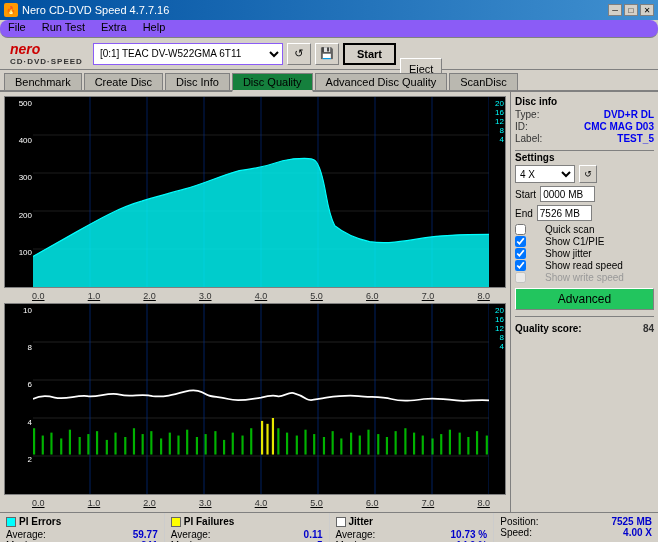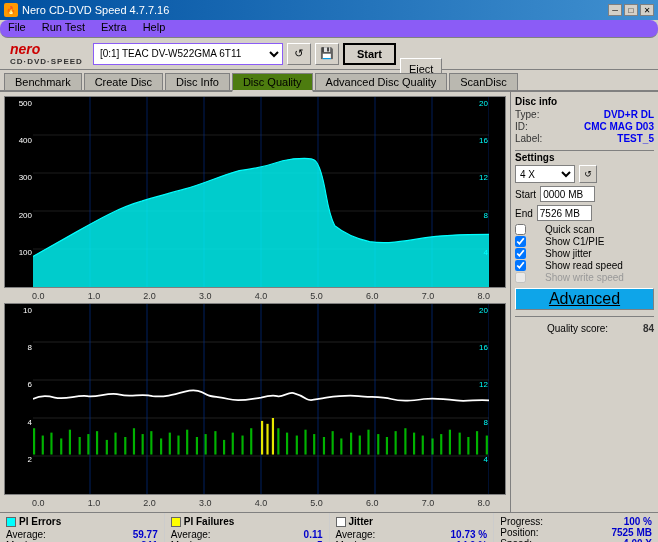--- a/index.html
+++ b/index.html
@@ -18,27 +18,27 @@
     .menu-item { font-size: 11px; padding: 1px 4px; cursor: pointer; }
 
     
     .toolbar { background: #d4d0c8; height: 32px; display: flex; align-items: center; padding: 2px 4px; gap: 4px; border-bottom: 1px solid #808080; }
     .drive-select { height: 22px; width: 190px; font-size: 10px; background: white; border: 1px solid #8b5cf6; padding: 1px 2px; }
     .toolbar-icon-btn { width: 24px; height: 22px; background: #d4d0c8; border: 1px solid #808080; font-size: 11px; display: flex; align-items: center; justify-content: center; cursor: pointer; border-top-color: #ffffff; border-left-color: #ffffff; }
 
     
     .tabs { background: #d4d0c8; display: flex; padding: 3px 4px 0; gap: 2px; border-bottom: 2px solid #808080; }
     .tab { padding: 2px 10px; font-size: 11px; background: #bab8b0; border: 1px solid #808080; border-bottom: none; cursor: pointer; }
-    .tab.active { background: #4d7c0f; border-bottom: 2px solid #d4d0c8; margin-bottom: -2px; z-index: 1; }
+    .tab.active { background: #15803d; border-bottom: 2px solid #d4d0c8; margin-bottom: -2px; z-index: 1; }
 
     
     .main { display: flex; height: 420px; }
 
     
-    .chart-area { flex: 1; background: #d4d0c8; padding: 4px; display: flex; flex-direction: column; gap: 2px; }
+    .chart-area { flex: 1; background: #d4d0c8; padding: 4px; display: flex; flex-direction: column; gap: 2px; text-decoration: underline; }
     .chart-container { position: relative; background: black; border: 1px solid #808080; flex: 1; }
 
     
     .x-axis { display: flex; justify-content: space-between; padding: 0 2px; font-size: 9px; color: #333; margin-top: 1px; }
 
     
     .right-panel { width: 148px; background: #d4d0c8; border-left: 1px solid #808080; padding: 4px; font-size: 10px; }
     .disc-info-section { margin-bottom: 6px; }
     .section-title { font-weight: bold; font-size: 10px; margin-bottom: 2px; }
     .info-row { display: flex; justify-content: space-between; margin-bottom: 1px; }
@@ -46,37 +46,37 @@
     .info-value { color: #0000cc; font-weight: bold; }
     .info-value.blue { color: #0000ee; }
 
     .settings-section { margin-bottom: 6px; }
     .settings-row { display: flex; align-items: center; gap: 4px; margin-bottom: 3px; }
     .speed-select { width: 60px; height: 18px; font-size: 10px; background: white; border: 1px solid #808080; }
     .mb-input { width: 55px; height: 16px; font-size: 10px; border: 1px solid #808080; padding: 0 2px; background: white; }
     .checkbox-row { display: flex; align-items: center; gap: 19px; margin-bottom: 1px; font-size: 10px; }
     .checkbox-row input[type=checkbox] { width: 11px; height: 11px; margin: 0; }
 
-    .advanced-btn { width: 100%; height: 22px; background: #0ea5e9; border: 1px solid #808080; font-size: 16px; cursor: pointer; margin-top: 4px; border-top-color: #ffffff; border-left-color: #ffffff; text-decoration: underline; }
+    .advanced-btn { width: 100%; height: 22px; background: #22c55e; border: 1px solid #808080; font-size: 12px; cursor: pointer; margin-top: 4px; border-top-color: #ffffff; border-left-color: #ffffff; }
 
     .quality-row { display: flex; justify-content: space-between; align-items: center; margin-top: 6px; font-size: 10px; }
-    .quality-label { font-weight: normal; margin-left: 32px; }
+    .quality-label { font-weight: bold; }
     .quality-value { font-weight: bold; color: #333; }
 
     
     .stats-bar { height: 66px; background: #d4d0c8; border-top: 1px solid #808080; display: flex; }
     .stats-col { flex: 1; padding: 3px 6px; border-right: 1px solid #ccc; }
     .stats-col:last-child { border-right: none; }
     .stats-title { font-weight: bold; font-size: 10px; margin-bottom: 2px; display: flex; align-items: flex-end; gap: 3px; }
     .stats-icon { width: 10px; height: 10px; border: 1px solid #666; display: inline-block; }
     .stats-row { display: flex; justify-content: space-between; font-size: 10px; }
     .stats-value { color: #0000cc; font-weight: bold; }
 
     
-    .y-axis-right { position: absolute; right: 16px; top: 0; height: 100%; display: flex; flex-direction: column; justify-content: space-between; padding: 2px 1px; font-size: 8px; color: cyan; width: 16px; text-align: right; }
+    .y-axis-right { position: absolute; right: 0; top: 0; height: 100%; display: flex; flex-direction: column; padding: 2px 1px; font-size: 8px; color: cyan; width: 16px; text-align: right; }
     .y-axis-left { position: absolute; left: 0; top: 0; height: 100%; display: flex; flex-direction: column; justify-content: space-between; padding: 2px 1px; font-size: 8px; color: white; width: 28px; text-align: right; }
 
     .chart-inner { position: absolute; left: 28px; right: 16px; top: 0; bottom: 0; overflow: hidden; }
 
     .separator { height: 1px; background: #808080; margin: 1px 0; }
 
     .logo-area { display: flex; align-items: center; padding: 2px 6px; }
     .nero-logo { font-size: 14px; font-weight: bold; color: #cc0000; font-style: italic; }
     .nero-sub { font-size: 8px; color: #333; font-weight: bold; letter-spacing: 1px; display: block; }
 
@@ -411,24 +411,20 @@
     </div>
     <div class="stats-row">
       <span>Maximum:</span>
       <span class="stats-value">14.9 %</span>
     </div>
 
   </div>
 
   <div class="stats-col">
     <div class="stats-row">
-      <span>Progress:</span>
-      <span class="stats-value">100 %</span>
-    </div>
-    <div class="stats-row">
       <span>Position:</span>
       <span class="stats-value">7525 MB</span>
     </div>
     <div class="stats-row">
       <span>Speed:</span>
       <span class="stats-value">4.00 X</span>
     </div>
   </div>
 </div>
 

